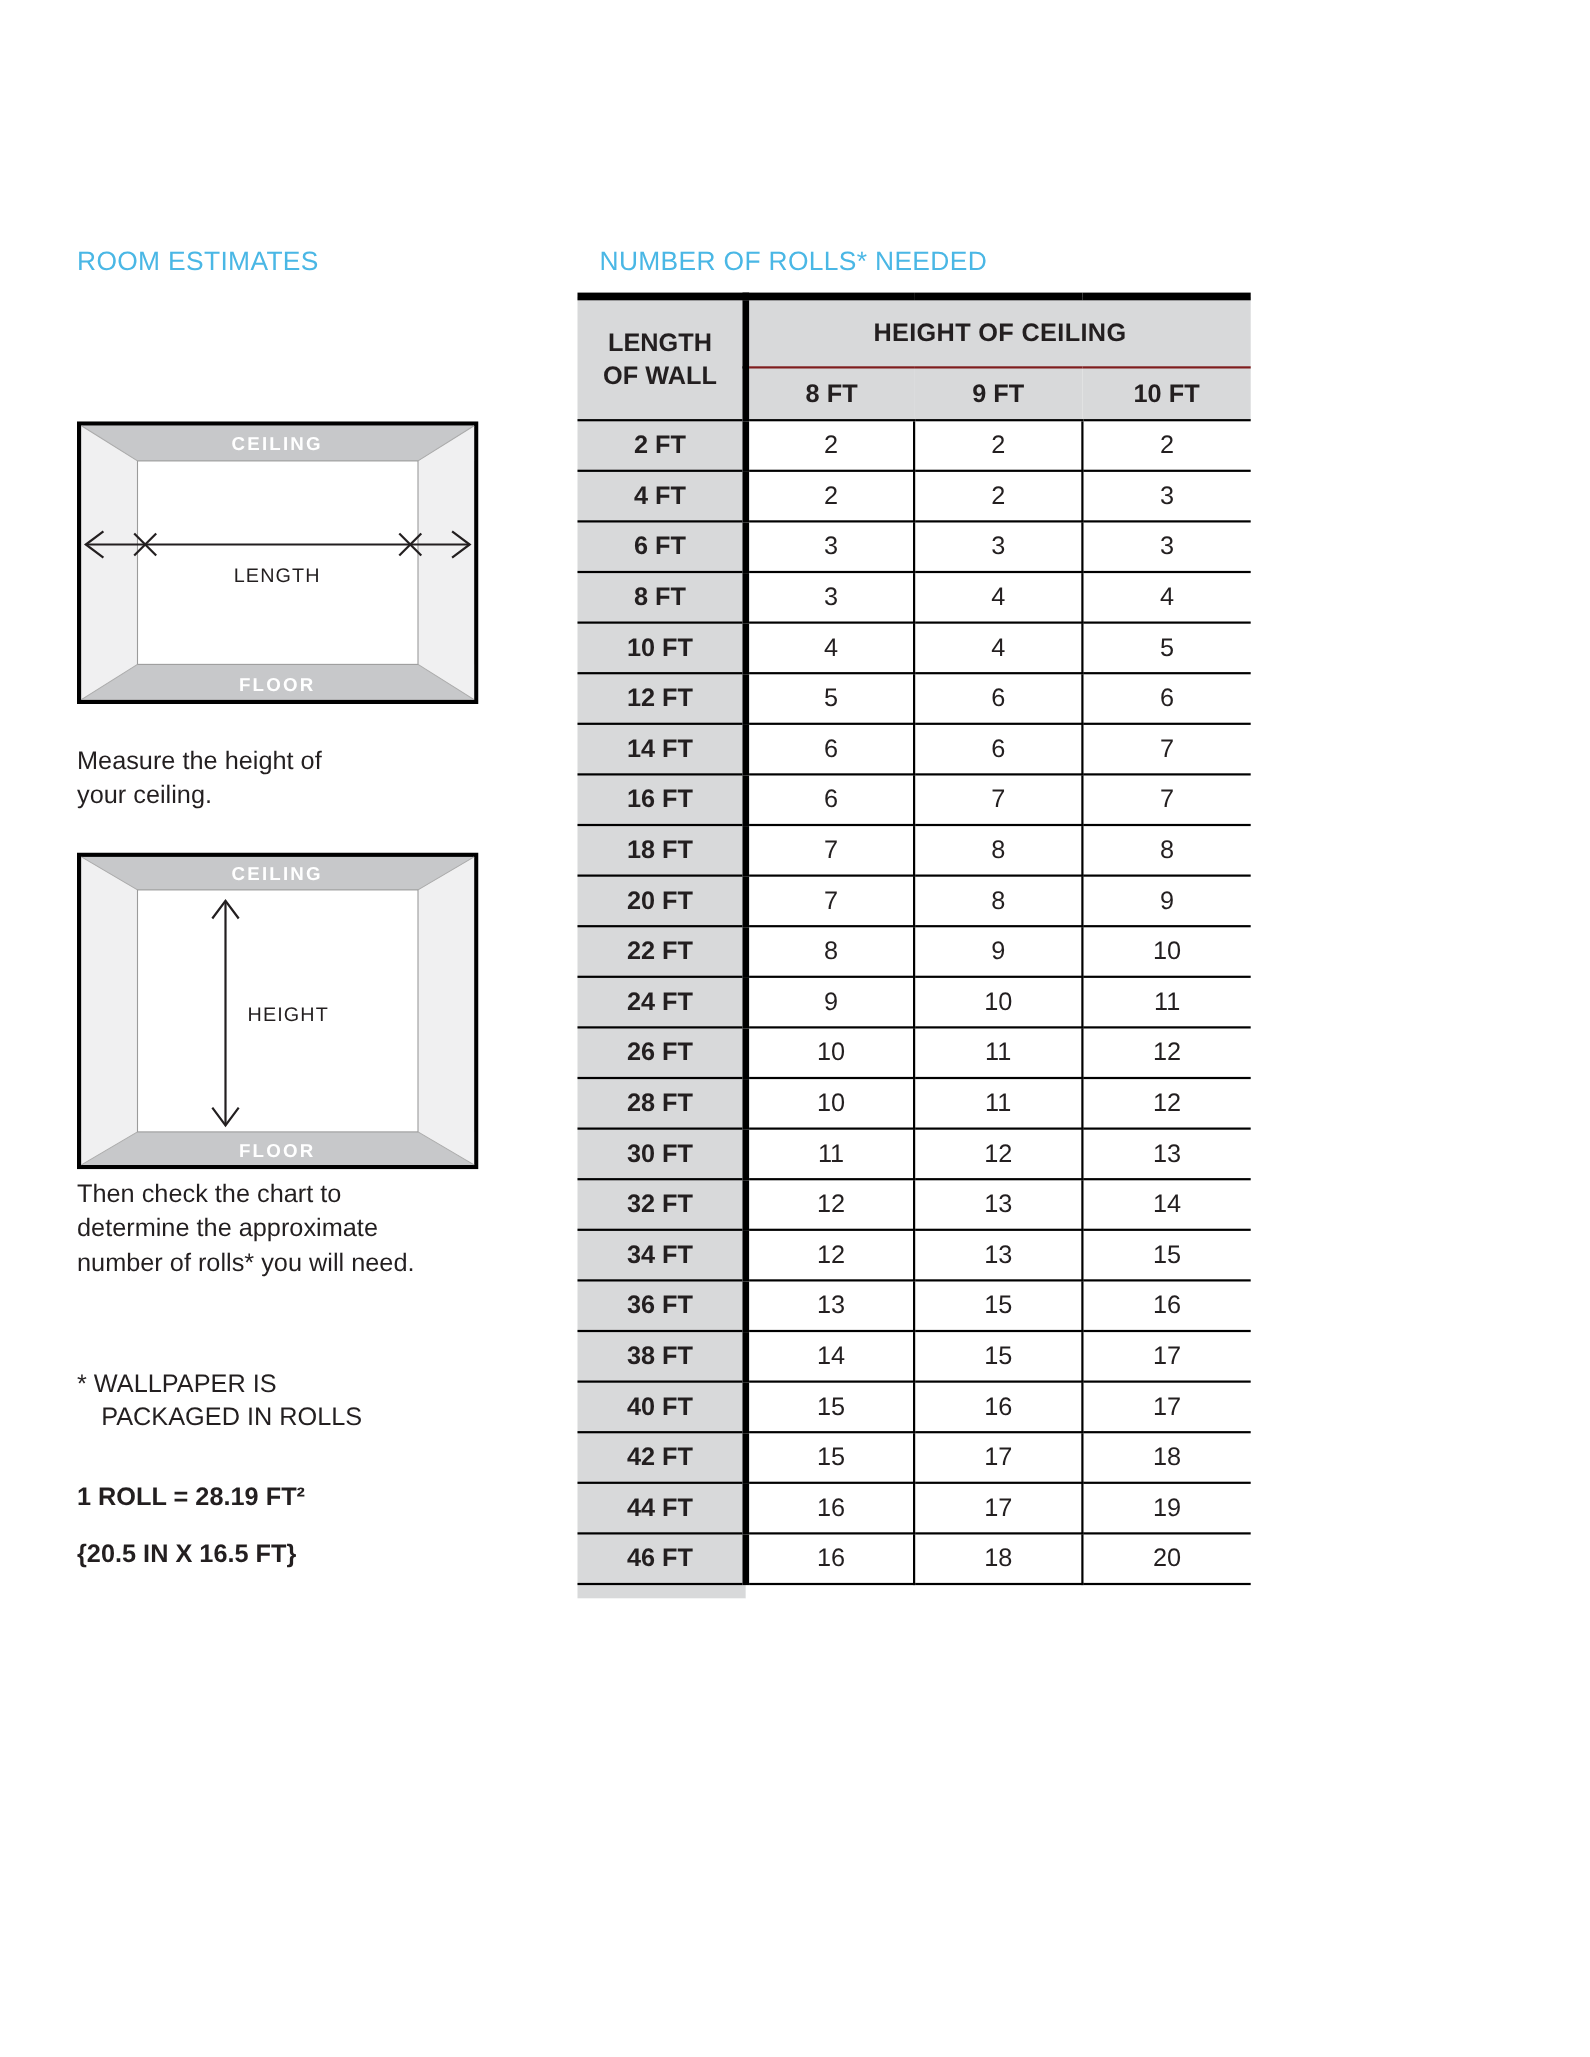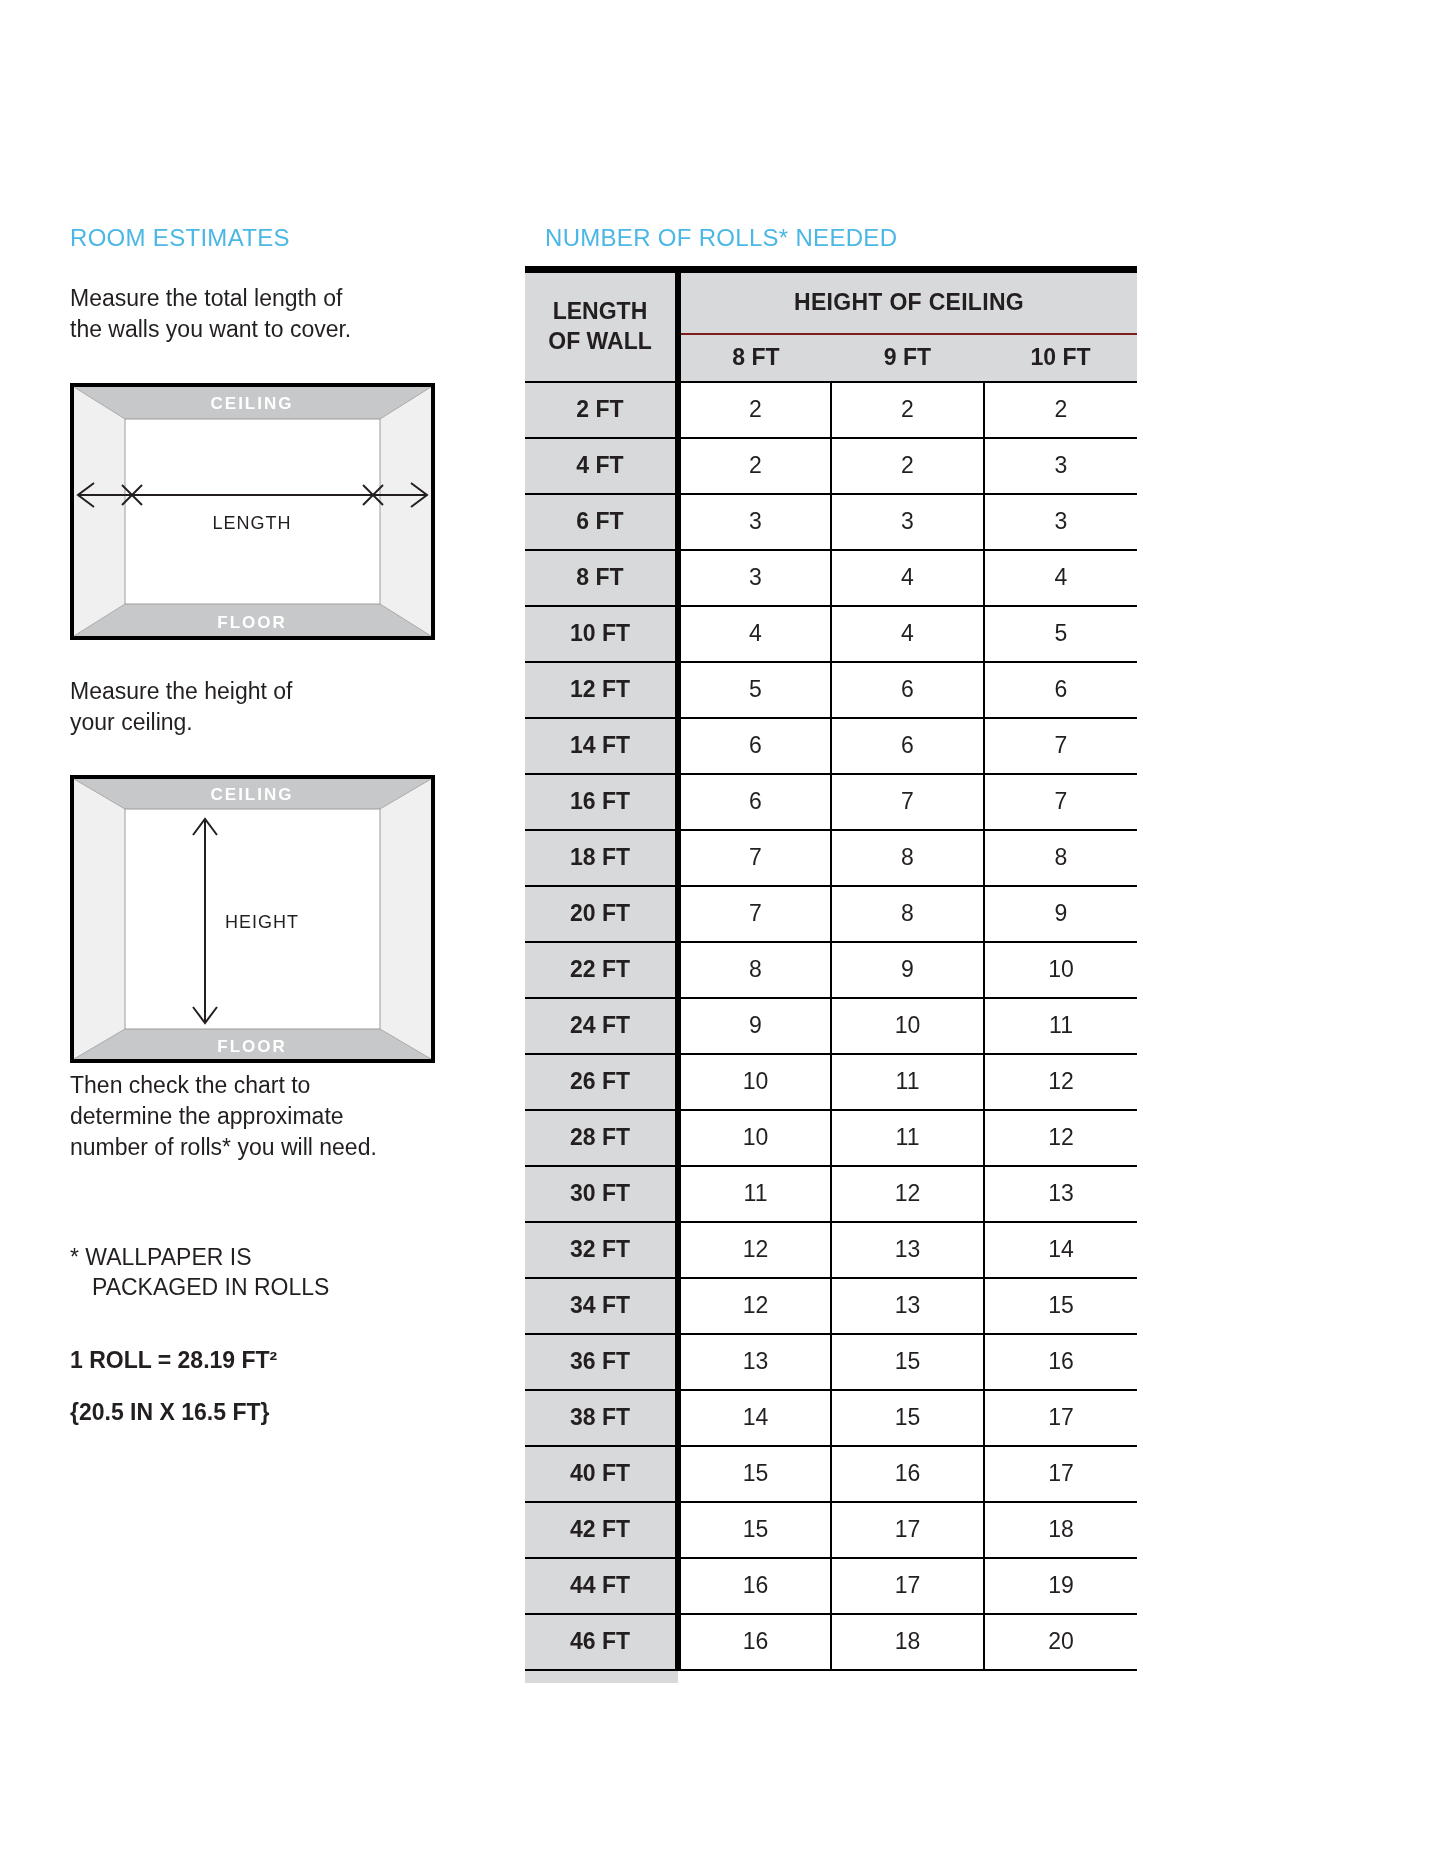--- a/index.html
+++ b/index.html
@@ -81,21 +81,21 @@
     background:#d8d9da;
     border-bottom:2px solid #000;
     font-weight:700; font-size:23px;
     height:48px;
   }
   .row-label {
     background:#d8d9da;
     border-right:6px solid #000;
     border-bottom:2px solid #000;
     font-weight:700; font-size:22px;
-    height:56px;
+    height:46px;
     margin-left:11px;
   }
   .val {
     background:#ffffff;
     border:2px solid #000;
     border-top:none;
   }
   .val:last-child { border-right:none; }
   .ext-label { background:#d8d9da; height:13px; border:none; }
   .ext-cell { border:none; background:#ffffff; }
@@ -105,22 +105,20 @@
   .measure-label { fill:#231f20; font-family:"Liberation Sans",sans-serif; font-size:18px; letter-spacing:1px; }
 </style>
 </head>
 <body>
 
 <div class="page">
 
 
   <h2 class="section-heading room-heading">ROOM ESTIMATES</h2>
 
-  <p class="step step-1">Measure the total length of
-the walls you want to cover.</p>
 
   <svg class="diagram diagram-1" width="365" height="257" viewBox="0 0 365 257" xmlns="http://www.w3.org/2000/svg">
     <rect x="2" y="2" width="361" height="253" fill="#ffffff" stroke="#000000" stroke-width="4"></rect>
     <polygon points="4,4 55,36 55,221 4,253" fill="#f0f0f1"></polygon>
     <polygon points="361,4 310,36 310,221 361,253" fill="#f0f0f1"></polygon>
     <polygon points="4,4 361,4 310,36 55,36" fill="#c7c8ca"></polygon>
     <polygon points="4,253 361,253 310,221 55,221" fill="#c7c8ca"></polygon>
     <rect x="55" y="36" width="255" height="185" fill="#ffffff" stroke="#9b9b9b" stroke-width="1"></rect>
     <line x1="4" y1="4" x2="55" y2="36" stroke="#aaaaaa" stroke-width="1"></line>
     <line x1="361" y1="4" x2="310" y2="36" stroke="#aaaaaa" stroke-width="1"></line>

